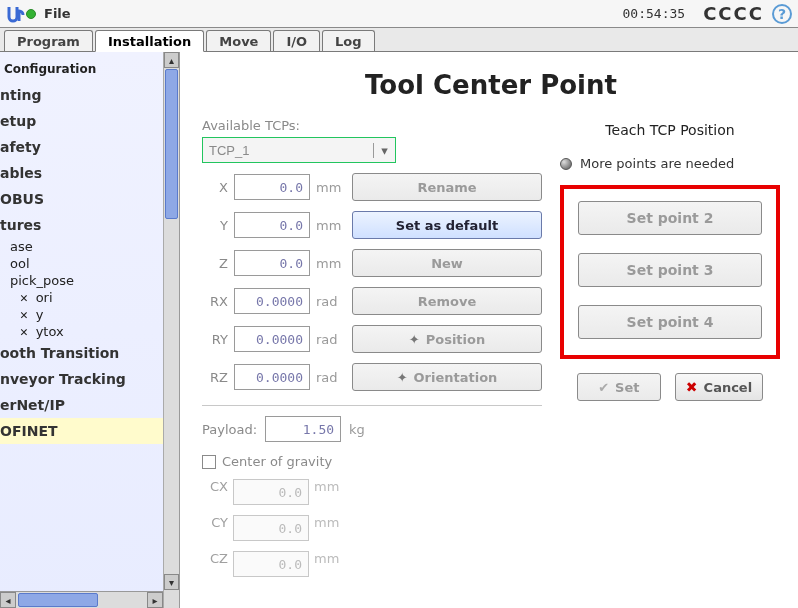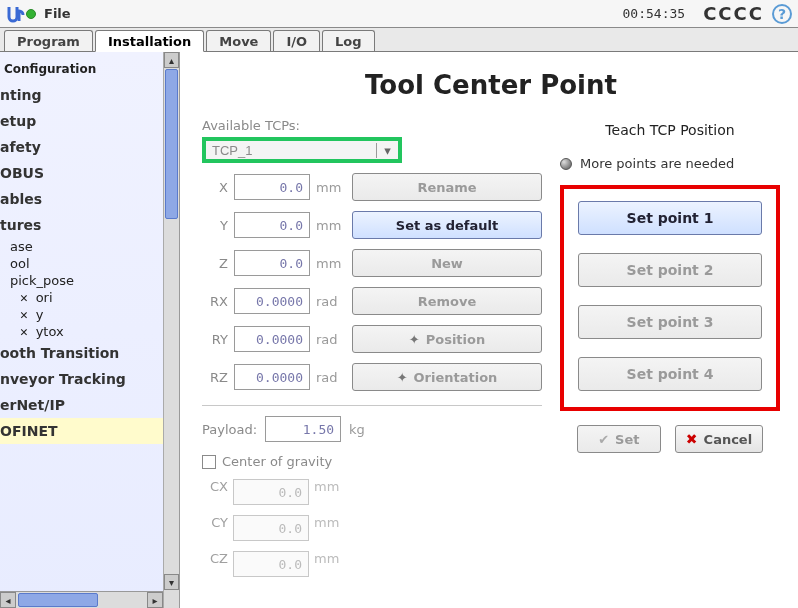--- a/index.html
+++ b/index.html
@@ -39,21 +39,21 @@
   .hscroll .thumb { position:absolute; left:2px; top:1px; bottom:1px; width:80px; background:#8ea8e6; border:1px solid #5a7acc; border-radius:2px;}
 
   
   .main { flex: 1; padding: 10px 18px 10px 22px; overflow: hidden; }
   .page-title { text-align: center; font-size: 26px; font-weight: bold; color: #222; margin: 8px 0 18px; }
   .cols { display: flex; gap: 18px; }
   .left-col { width: 340px; }
   .right-col { flex: 1; }
 
   .section-label { color: #8a8a8a; font-size: 13px; margin-bottom: 4px; }
-  .dd { display: inline-flex; align-items: center; border: 4px solid #22c55e; background: #f4f4f4; height: 26px; color:#8a8a8a; }
+  .dd { display: inline-flex; align-items: center; border: 1px solid #22c55e; background: #f4f4f4; height: 26px; color:#8a8a8a; }
   .dd input { border: none; background: transparent; width: 170px; padding: 0 6px; color: #8a8a8a; font-size: 13px; outline:none;}
   .dd .arrow { width: 22px; border-left: 1px solid #9a9a9a; text-align: center; color:#666; }
 
   .row { display: flex; align-items: center; gap: 6px; margin-top: 10px; height: 28px; }
   .row label { width: 26px; text-align: right; color: #8a8a8a; }
   .numbox { width: 76px; height: 26px; border: 1px solid #9a9a9a; background: #fff; text-align: right; padding: 0 6px; color: #77a; font-family: monospace; font-size: 13px; }
   .unit { color: #9a9a9a; width: 30px; }
   .row .btn { flex: 1; }
 
   .btn { height: 28px; border: 1px solid #8a8a8a; background: linear-gradient(#f8f8f8, #e4e4e4); border-radius: 3px; font-weight: bold; color: #555; display:flex; align-items:center; justify-content:center; padding:0 10px; gap:6px; }
@@ -114,22 +114,22 @@
 </div>
 
 <div class="workspace">
 
   <div class="sidebar-wrap">
     <div class="sidebar">
       <div class="side-h">Configuration</div>
       <div class="side-item">nting</div>
       <div class="side-item">etup</div>
       <div class="side-item">afety</div>
+      <div class="side-item">ables</div>
       <div class="side-item">OBUS</div>
-      <div class="side-item">ables</div>
       <div class="side-item">tures</div>
       <div class="side-sub">ase</div>
       <div class="side-sub">ool</div>
       <div class="side-sub"><span>pick_pose</span></div>
       <div class="side-sub" style="padding-left:20px"><span class="xicon">✕ </span><span>ori</span></div>
       <div class="side-sub" style="padding-left:20px"><span class="xicon">✕ </span><span>y</span></div>
       <div class="side-sub" style="padding-left:20px"><span class="xicon">✕ </span><span>ytox</span></div>
       <div class="side-item">ooth Transition</div>
       <div class="side-item">nveyor Tracking</div>
       <div class="side-item">erNet/IP</div>
@@ -232,21 +232,20 @@
         </div>
       </div>
 
       <div class="right-col">
         <div class="subtitle">Teach TCP Position</div>
         <div class="status">
           <span class="ball"></span>
           <span>More points are needed</span>
         </div>
         <div class="redbox">
-          <div class="btn primary sp-btn">Set point 1</div>
           <div class="btn disabled sp-btn">Set point 2</div>
           <div class="btn disabled sp-btn">Set point 3</div>
           <div class="btn disabled sp-btn">Set point 4</div>
         </div>
         <div class="actions">
           <div class="btn disabled">
               <span class="check">✔</span>
               <span>Set</span>
             </div>
           <div class="btn">

